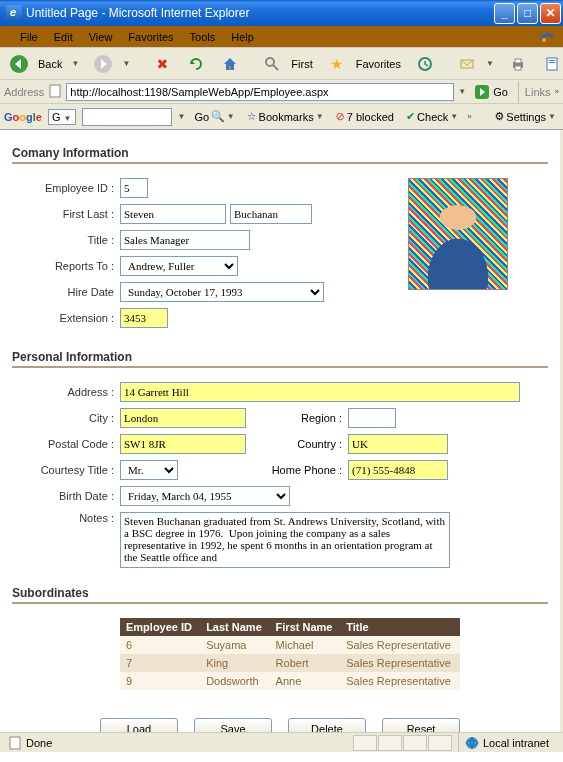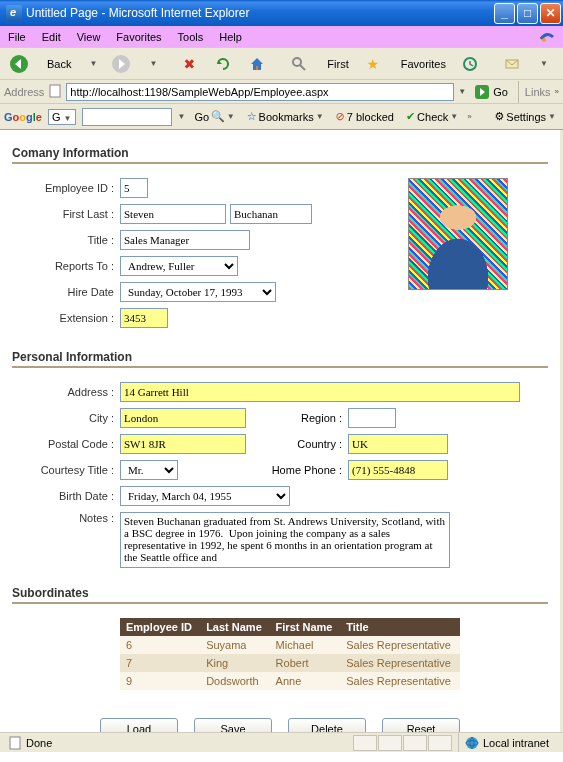--- a/index.html
+++ b/index.html
@@ -8,26 +8,26 @@
 
 .titlebar { height: 26px; background: linear-gradient(#0a5ac2, #3f8cf0 8%, #1c6fd9 40%, #0a5ac2); display: flex; align-items: center; padding: 0 2px 0 6px; color: #fff; font-size: 12px; }
 .titlebar .icon { width: 16px; height: 16px; margin-right: 4px; background: linear-gradient(#4a9be8,#1a5db0); border-radius: 2px; position: relative; }
 .titlebar .icon::after { content:"e"; position:absolute; color:#fff; font-weight:bold; font-size:11px; left:4px; top:1px; font-style:italic;}
 .titlebar .title { flex: 1; }
 .winbtns { display: flex; gap: 2px; }
 .winbtn { width: 21px; height: 21px; border-radius: 3px; display: flex; align-items: center; justify-content: center; font-family: Arial; font-size: 12px; font-weight: bold; cursor: pointer; border:1px solid #fff; }
 .winbtn.min, .winbtn.max { background: linear-gradient(#6fa8e8,#2e6fc8); color: #fff; }
 .winbtn.close { background: linear-gradient(#f08050,#d04010); color: #fff; }
 
-.menubar { height: 22px; background: #f0abfc; display: flex; align-items: center; padding: 0 0; border-bottom: 1px solid #d0ccc0; position:relative; }
+.menubar { height: 22px; background: #a16207; display: flex; align-items: center; padding: 0 12px; border-bottom: 1px solid #d0ccc0; position:relative; }
 .menubar .mi { padding: 2px 8px; cursor: pointer; }
 .ie-logo { position:absolute; right:4px; width:24px; height:22px; display:flex; align-items:center; justify-content:center; }
 
 .toolbar { height: 32px; background: #ece9d8; display: flex; align-items: center; padding: 0 4px; gap: 4px; border-bottom: 1px solid #d0ccc0; }
-.tbtn { display: flex; align-items: center; gap: 18px; padding: 3px 5px; border-radius: 3px; cursor: pointer; }
+.tbtn { display: flex; align-items: center; gap: 9px; padding: 3px 5px; border-radius: 3px; cursor: pointer; }
 .tbtn .ic { width: 20px; height: 20px; display:flex; align-items:center; justify-content:center; font-size:14px; }
 .sep { width: 1px; height: 22px; background: #c0bcac; margin: 0 2px; }
 
 .addrbar { height: 24px; background: #ece9d8; display: flex; align-items: center; padding: 0 4px; gap: 4px; border-bottom: 1px solid #d0ccc0; }
 .addrbar .lbl { color:#808080; }
 .addrbar input { flex: 1; height: 18px; border: 1px solid #7f9db9; padding: 0 3px; font-size: 11px; }
 .gobtn { display: flex; align-items: center; gap: 3px; padding: 1px 4px; cursor: pointer; }
 
 .googbar { height: 26px; background: #ece9d8; display: flex; align-items: center; padding: 0 4px; gap: 6px; border-bottom: 1px solid #a0a0a0; font-size:11px; }
 .googbar .glogo { font-weight: bold; }
@@ -267,21 +267,21 @@
     <div class="row">
       <div class="lbl-col">Title :</div>
       <input type="text" style="width: 130px;" value="Sales Manager">
     </div>
     <div class="row">
       <div class="lbl-col">Reports To :</div>
       <select style="width:118px"><option>Andrew, Fuller</option></select>
     </div>
     <div class="row">
       <div class="lbl-col">Hire Date</div>
-      <select style="width:156px"><option>Sunday, October 17, 1993</option></select>
+      <select style="width:204px"><option>Sunday, October 17, 1993</option></select>
     </div>
     <div class="row">
       <div class="lbl-col">Extension :</div>
       <input type="text" class="yellow" style="width: 48px;" value="3453">
     </div>
   </div>
 
   <div class="section-h" style="margin-top:22px">Personal Information</div>
 
   <div class="form-grid">

